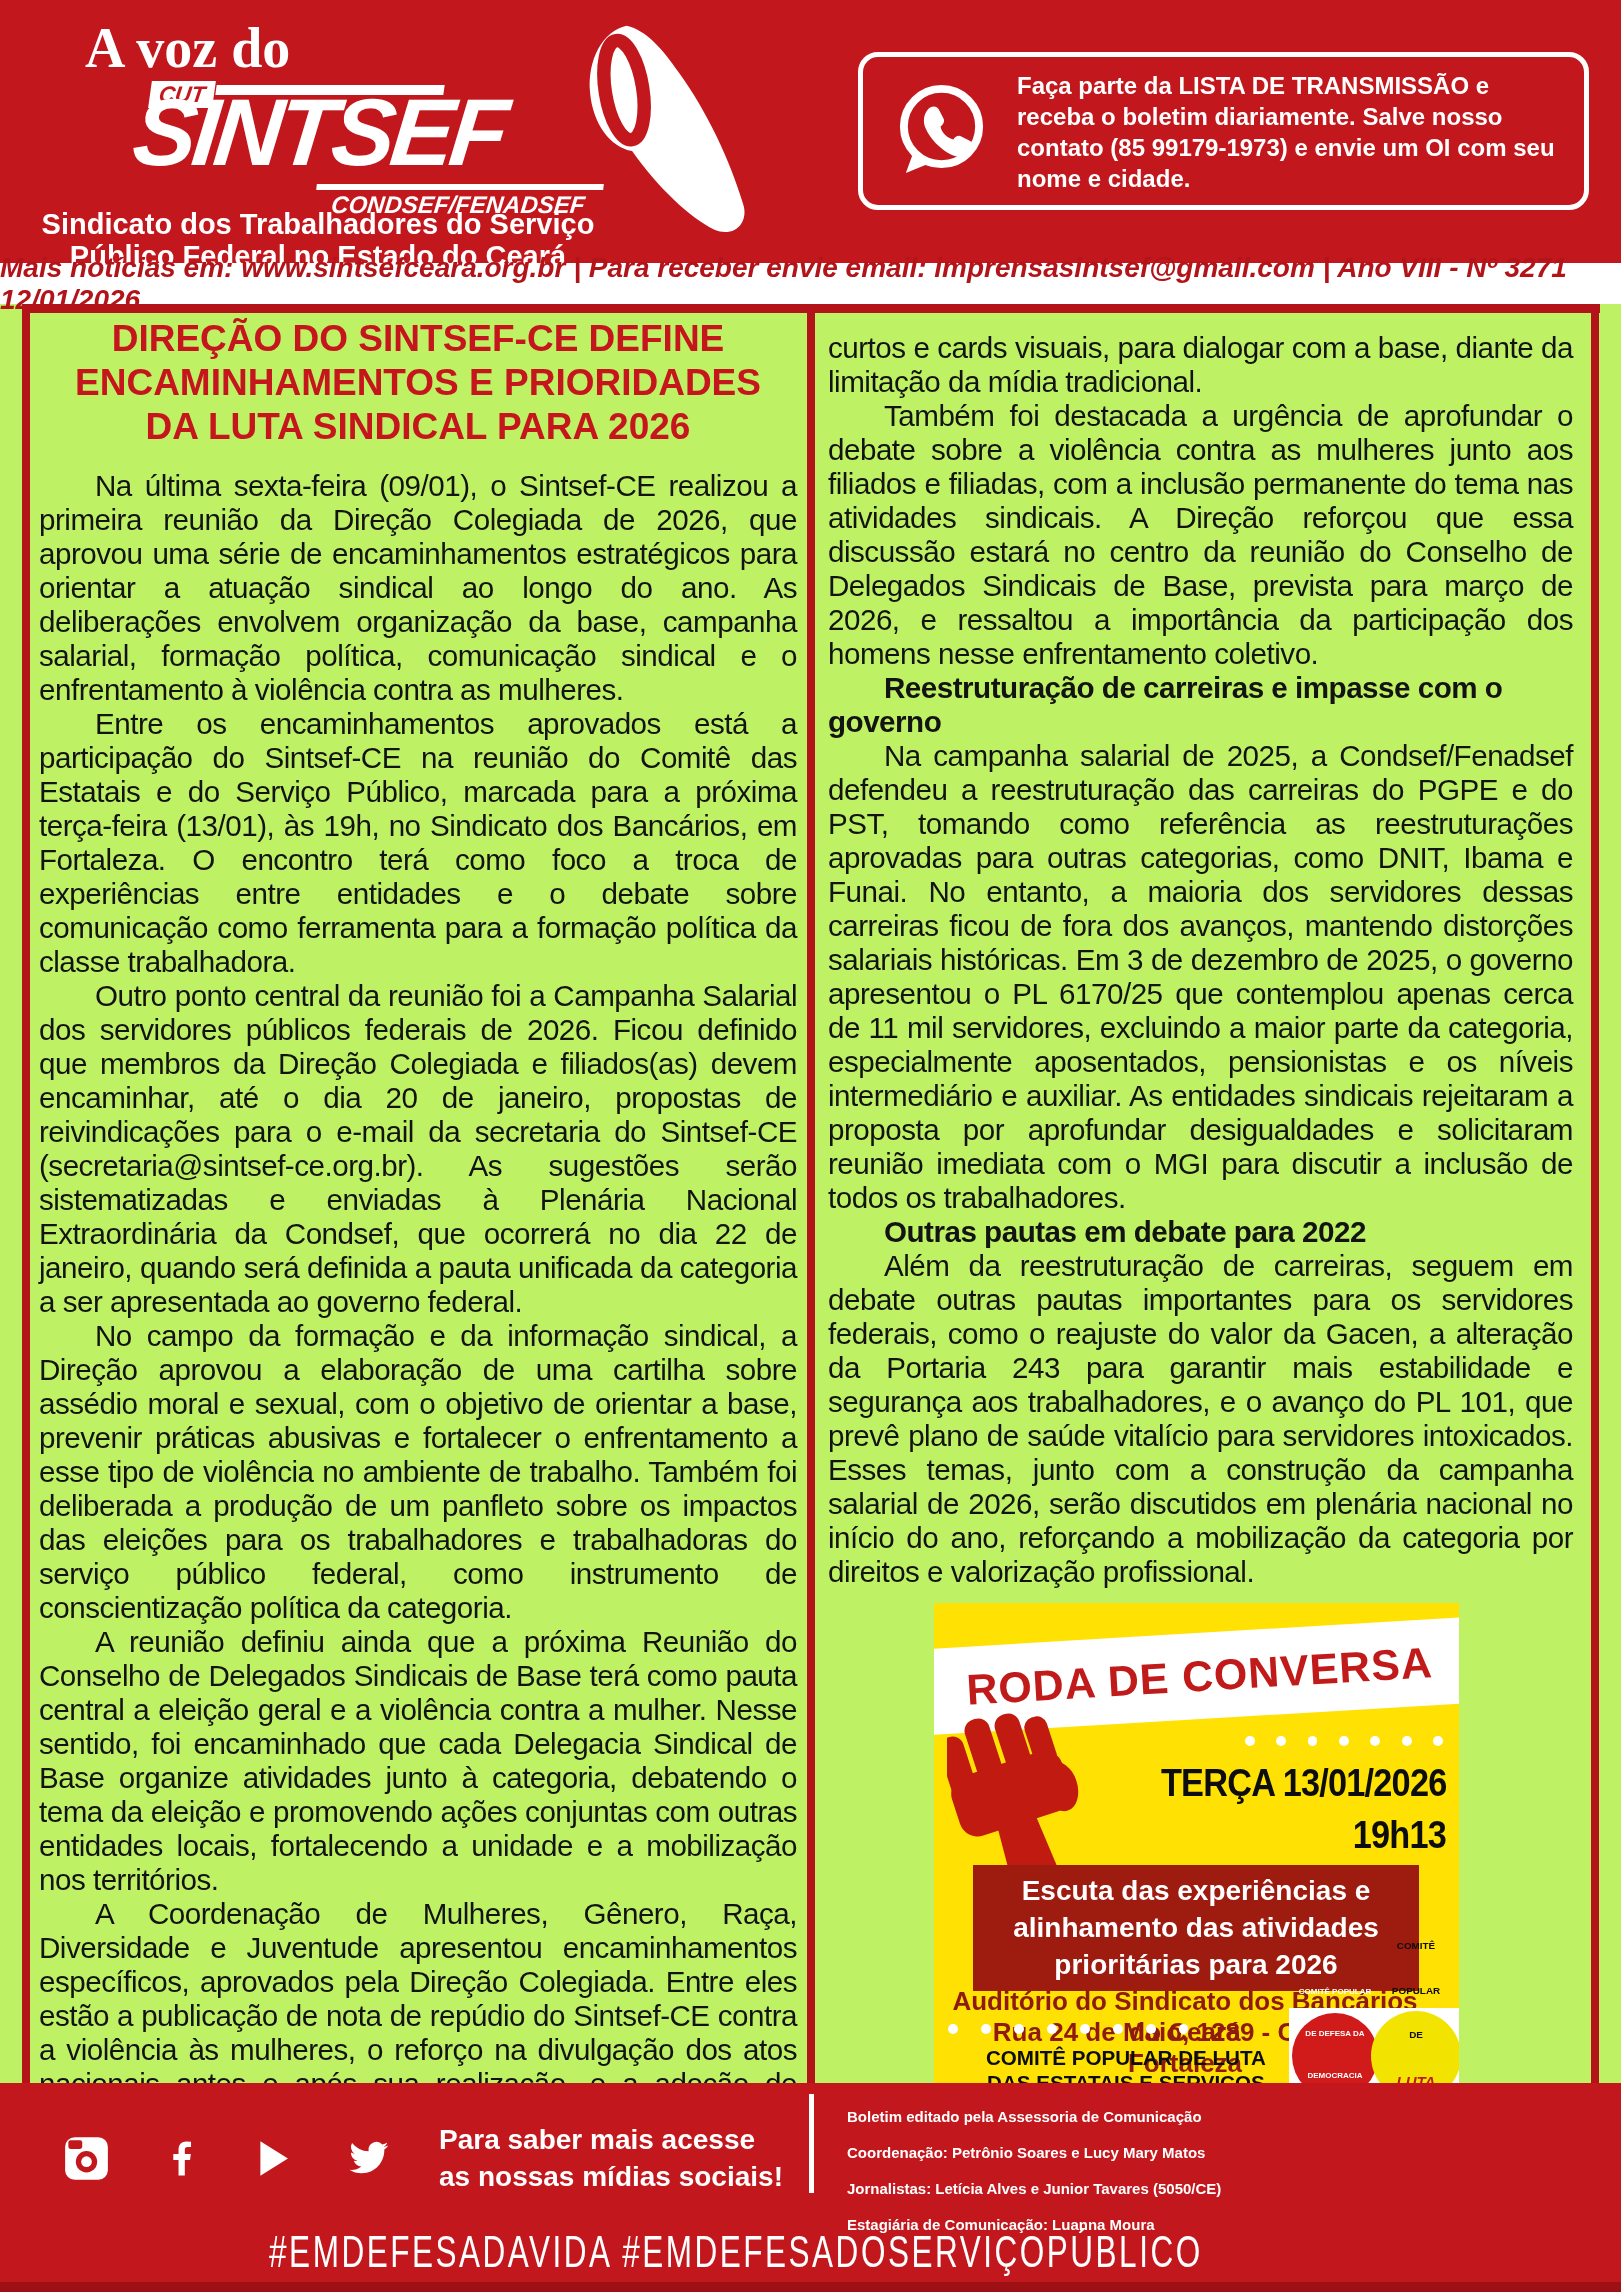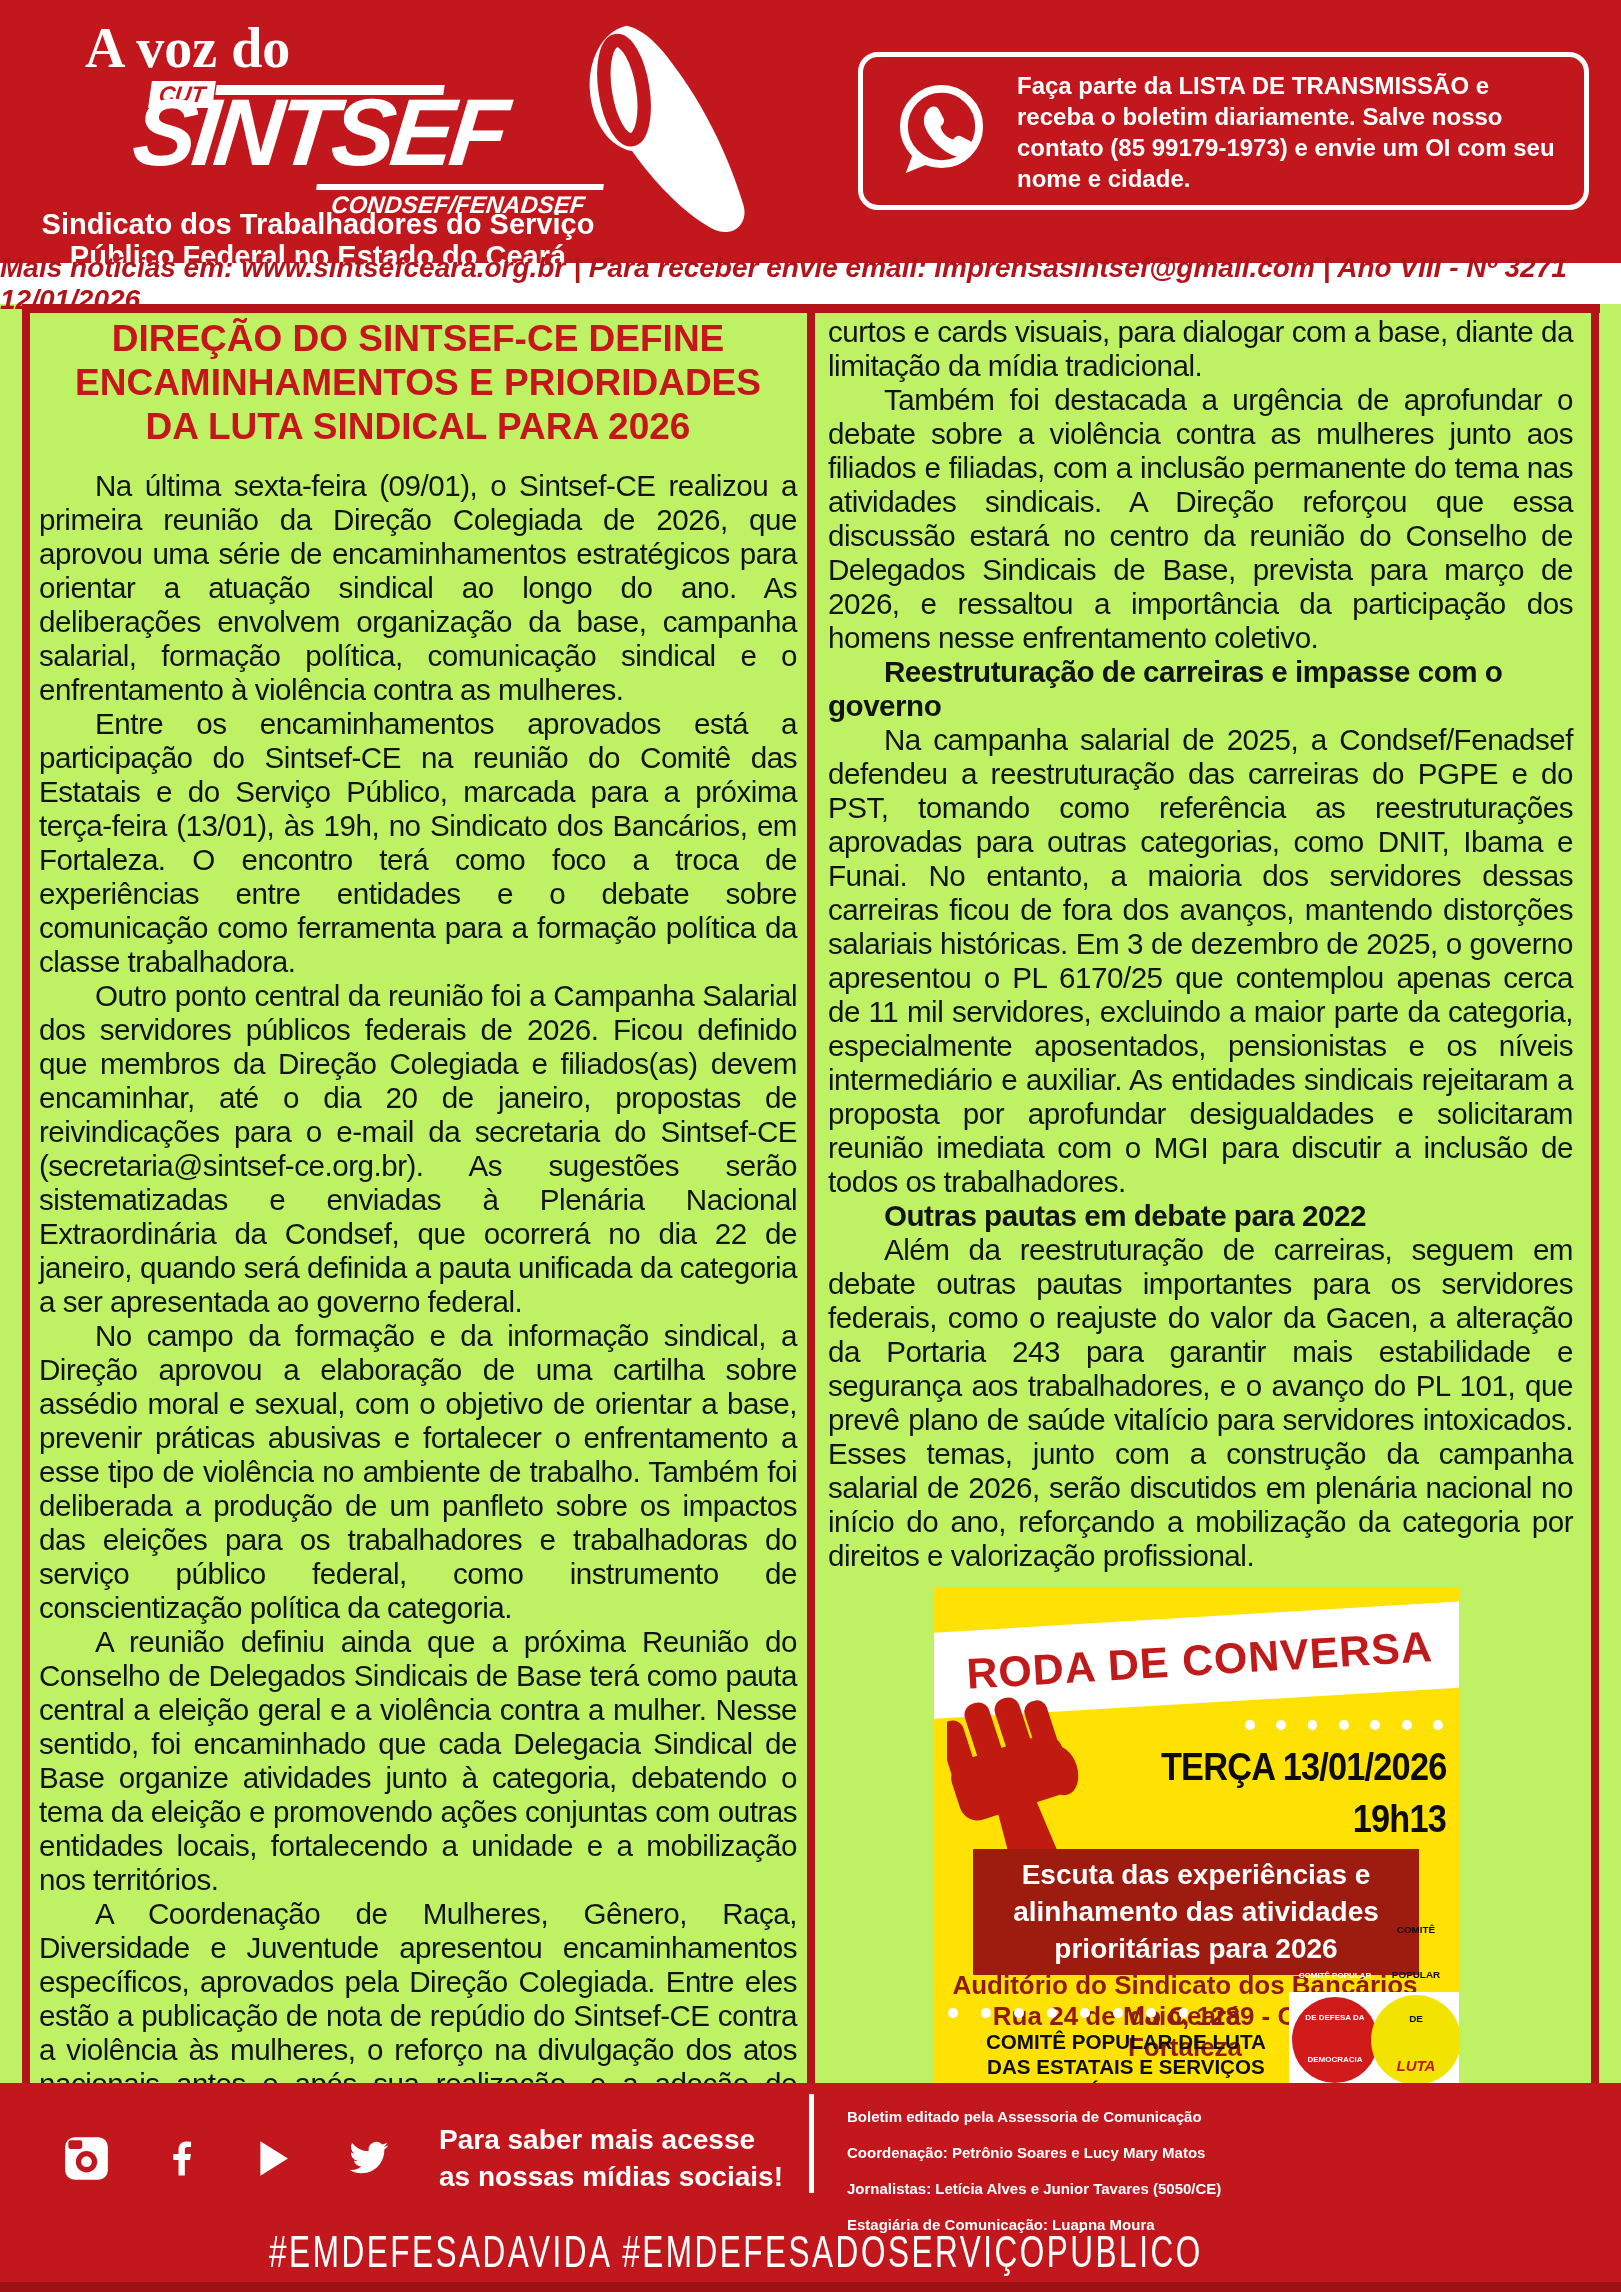--- a/index.html
+++ b/index.html
@@ -51,21 +51,21 @@
   .border-l{position:absolute;left:21.5px;top:313px;width:8px;height:1771px;background:var(--dark-red);}
   .border-r{position:absolute;left:1591px;top:313px;width:8px;height:1771px;background:var(--dark-red);}
   .col-divider{position:absolute;left:807px;top:313px;width:8px;height:1771px;background:var(--dark-red);}
 
   .col-left{position:absolute;left:39px;top:317px;width:758px;}
   .col-right{position:absolute;left:828px;top:315px;width:745px;}
 
   .headline{color:var(--title-red);font-weight:bold;font-size:37px;line-height:44px;text-align:center;}
 
   .body-blocks{margin-top:20px;}
-  .col-right .body-blocks{margin-top:0;}
+  .col-right .body-blocks{margin-top:16px;}
   .bp,.bh{font-size:29.6px;line-height:34px;letter-spacing:-0.5px;text-align:justify;
           text-indent:56px;color:var(--ink);}
   .bp.cont{text-indent:0;}
   .bh{font-weight:bold;text-align:left;}
 
   
   .eb{position:relative;margin:14.3px 0 0 106px;width:525px;height:502px;background:var(--yellow);overflow:hidden;}
   .eb-band{position:absolute;top:30px;left:-12.5px;width:555px;height:86px;background:#fff;
            transform:rotate(-3.4deg);display:flex;align-items:center;justify-content:center;}
   .eb-title{color:#C01A1A;font-weight:bold;font-size:43px;letter-spacing:0.9px;}

